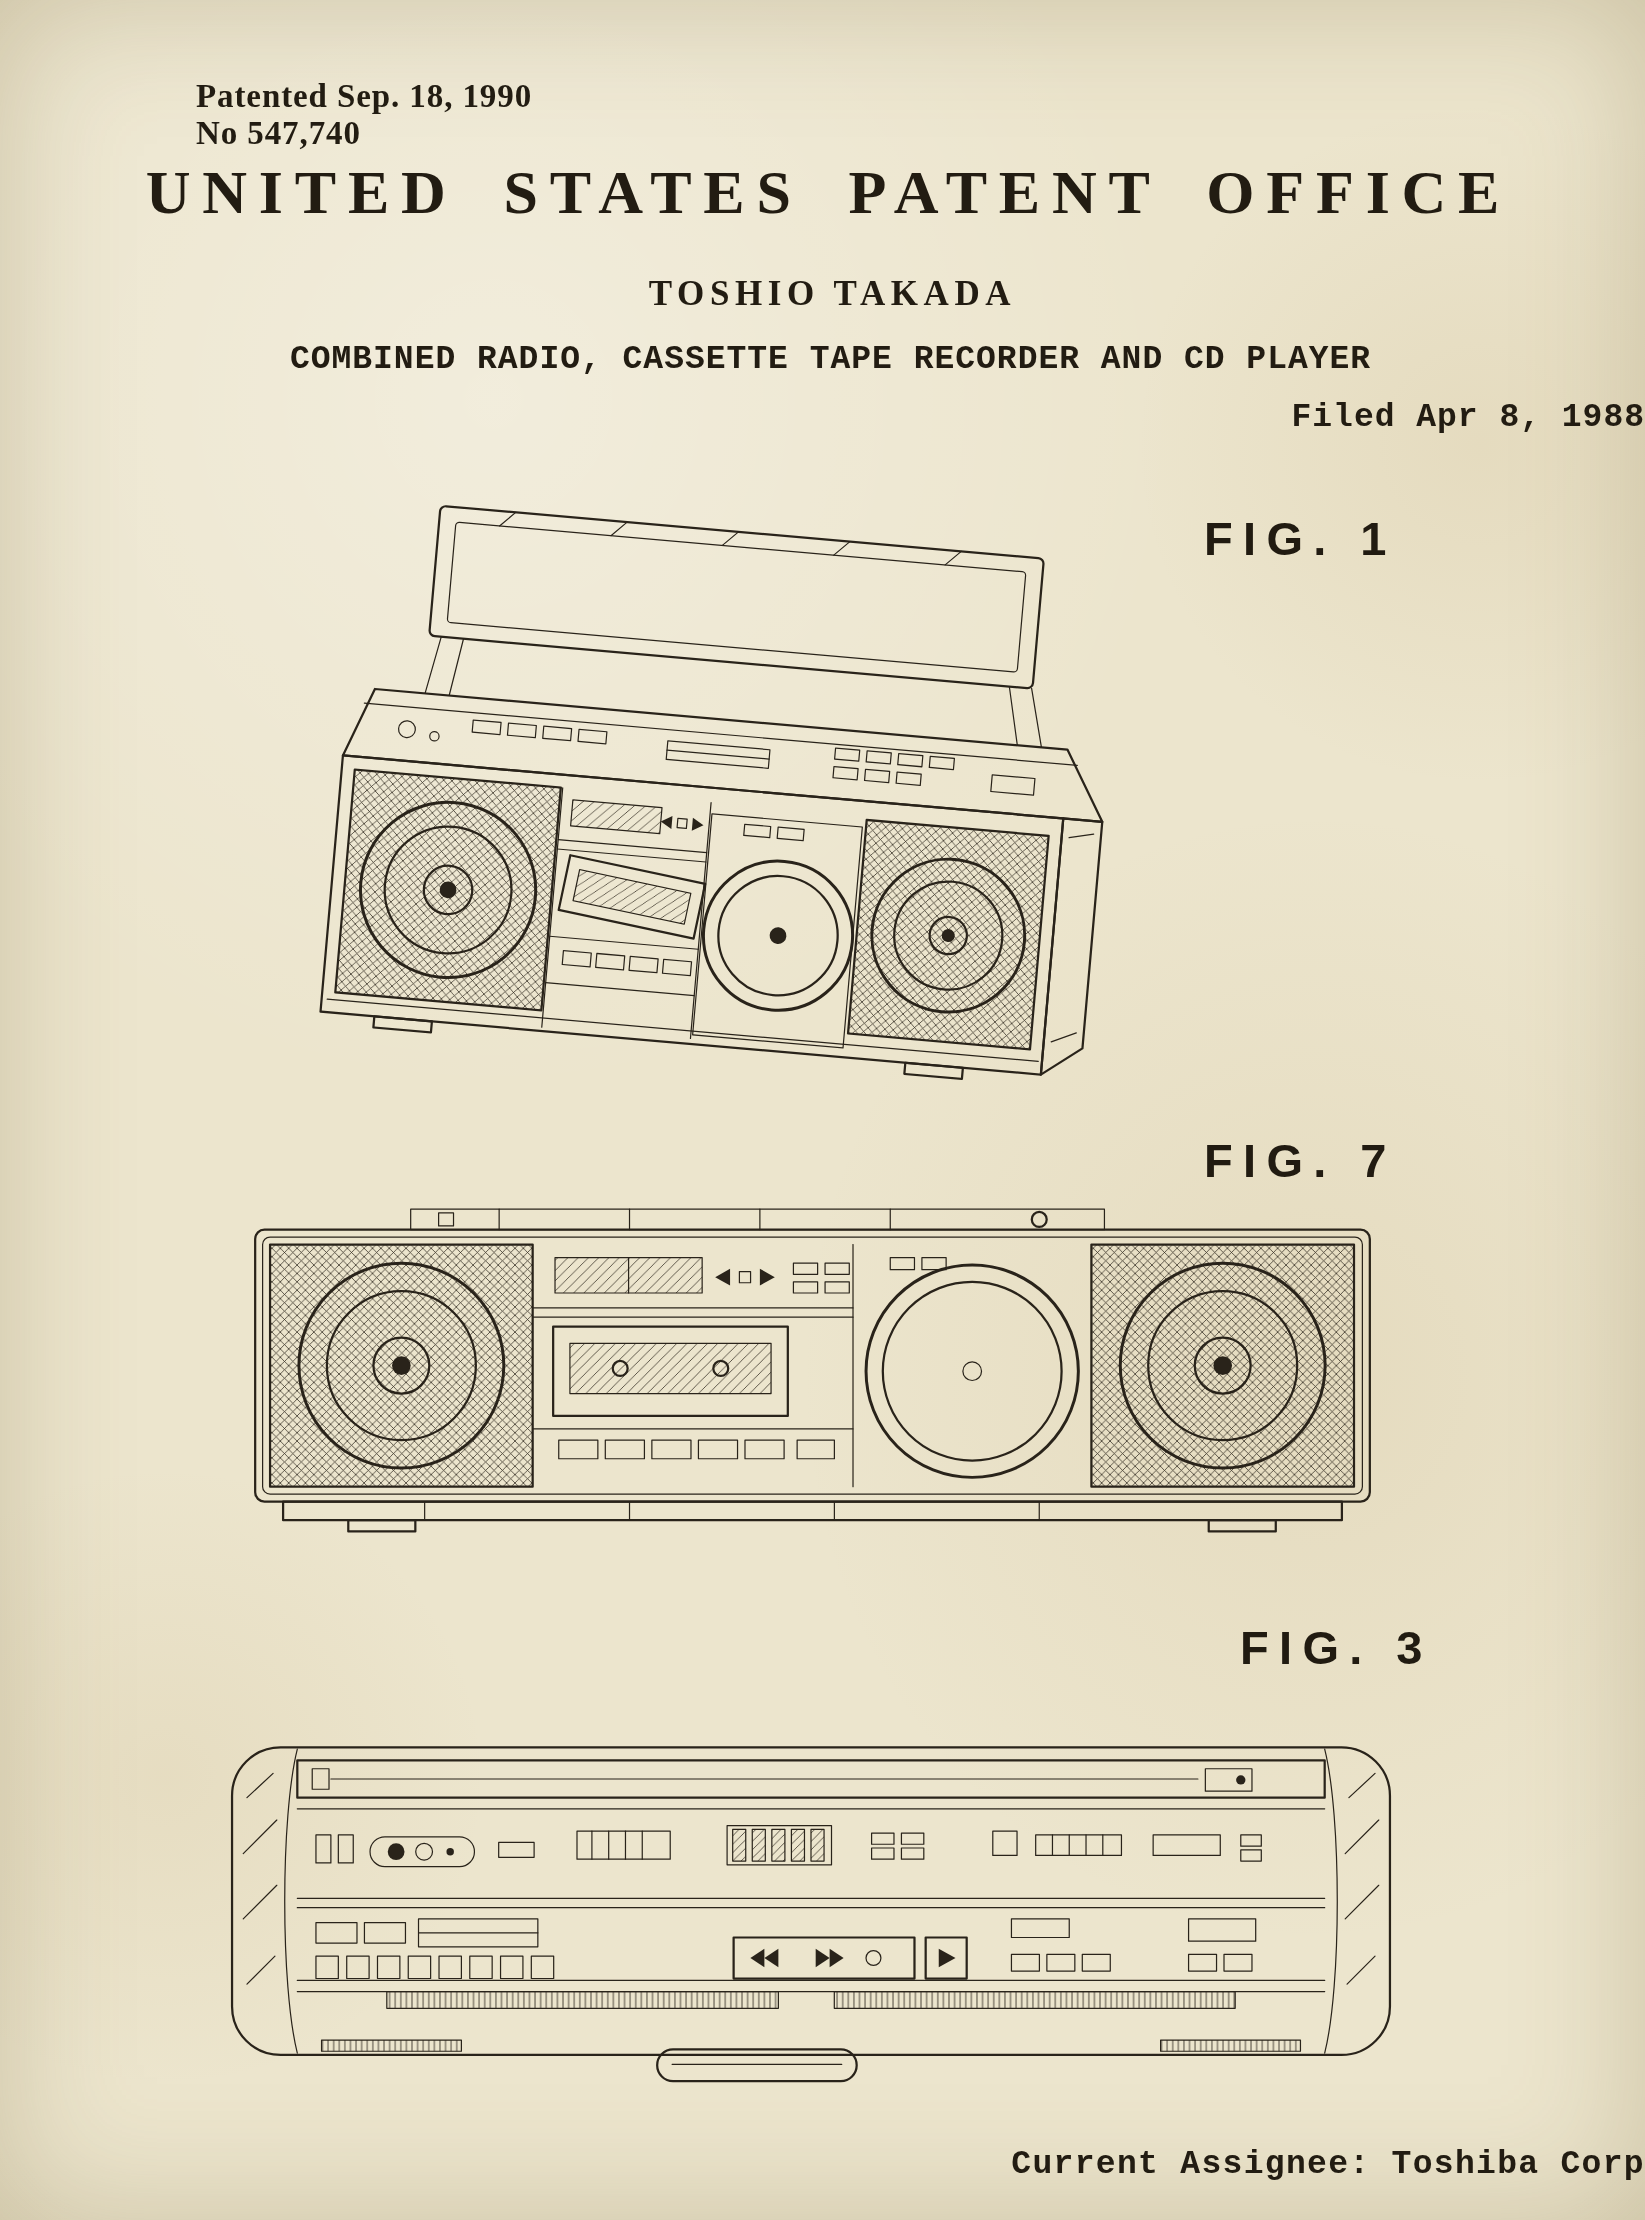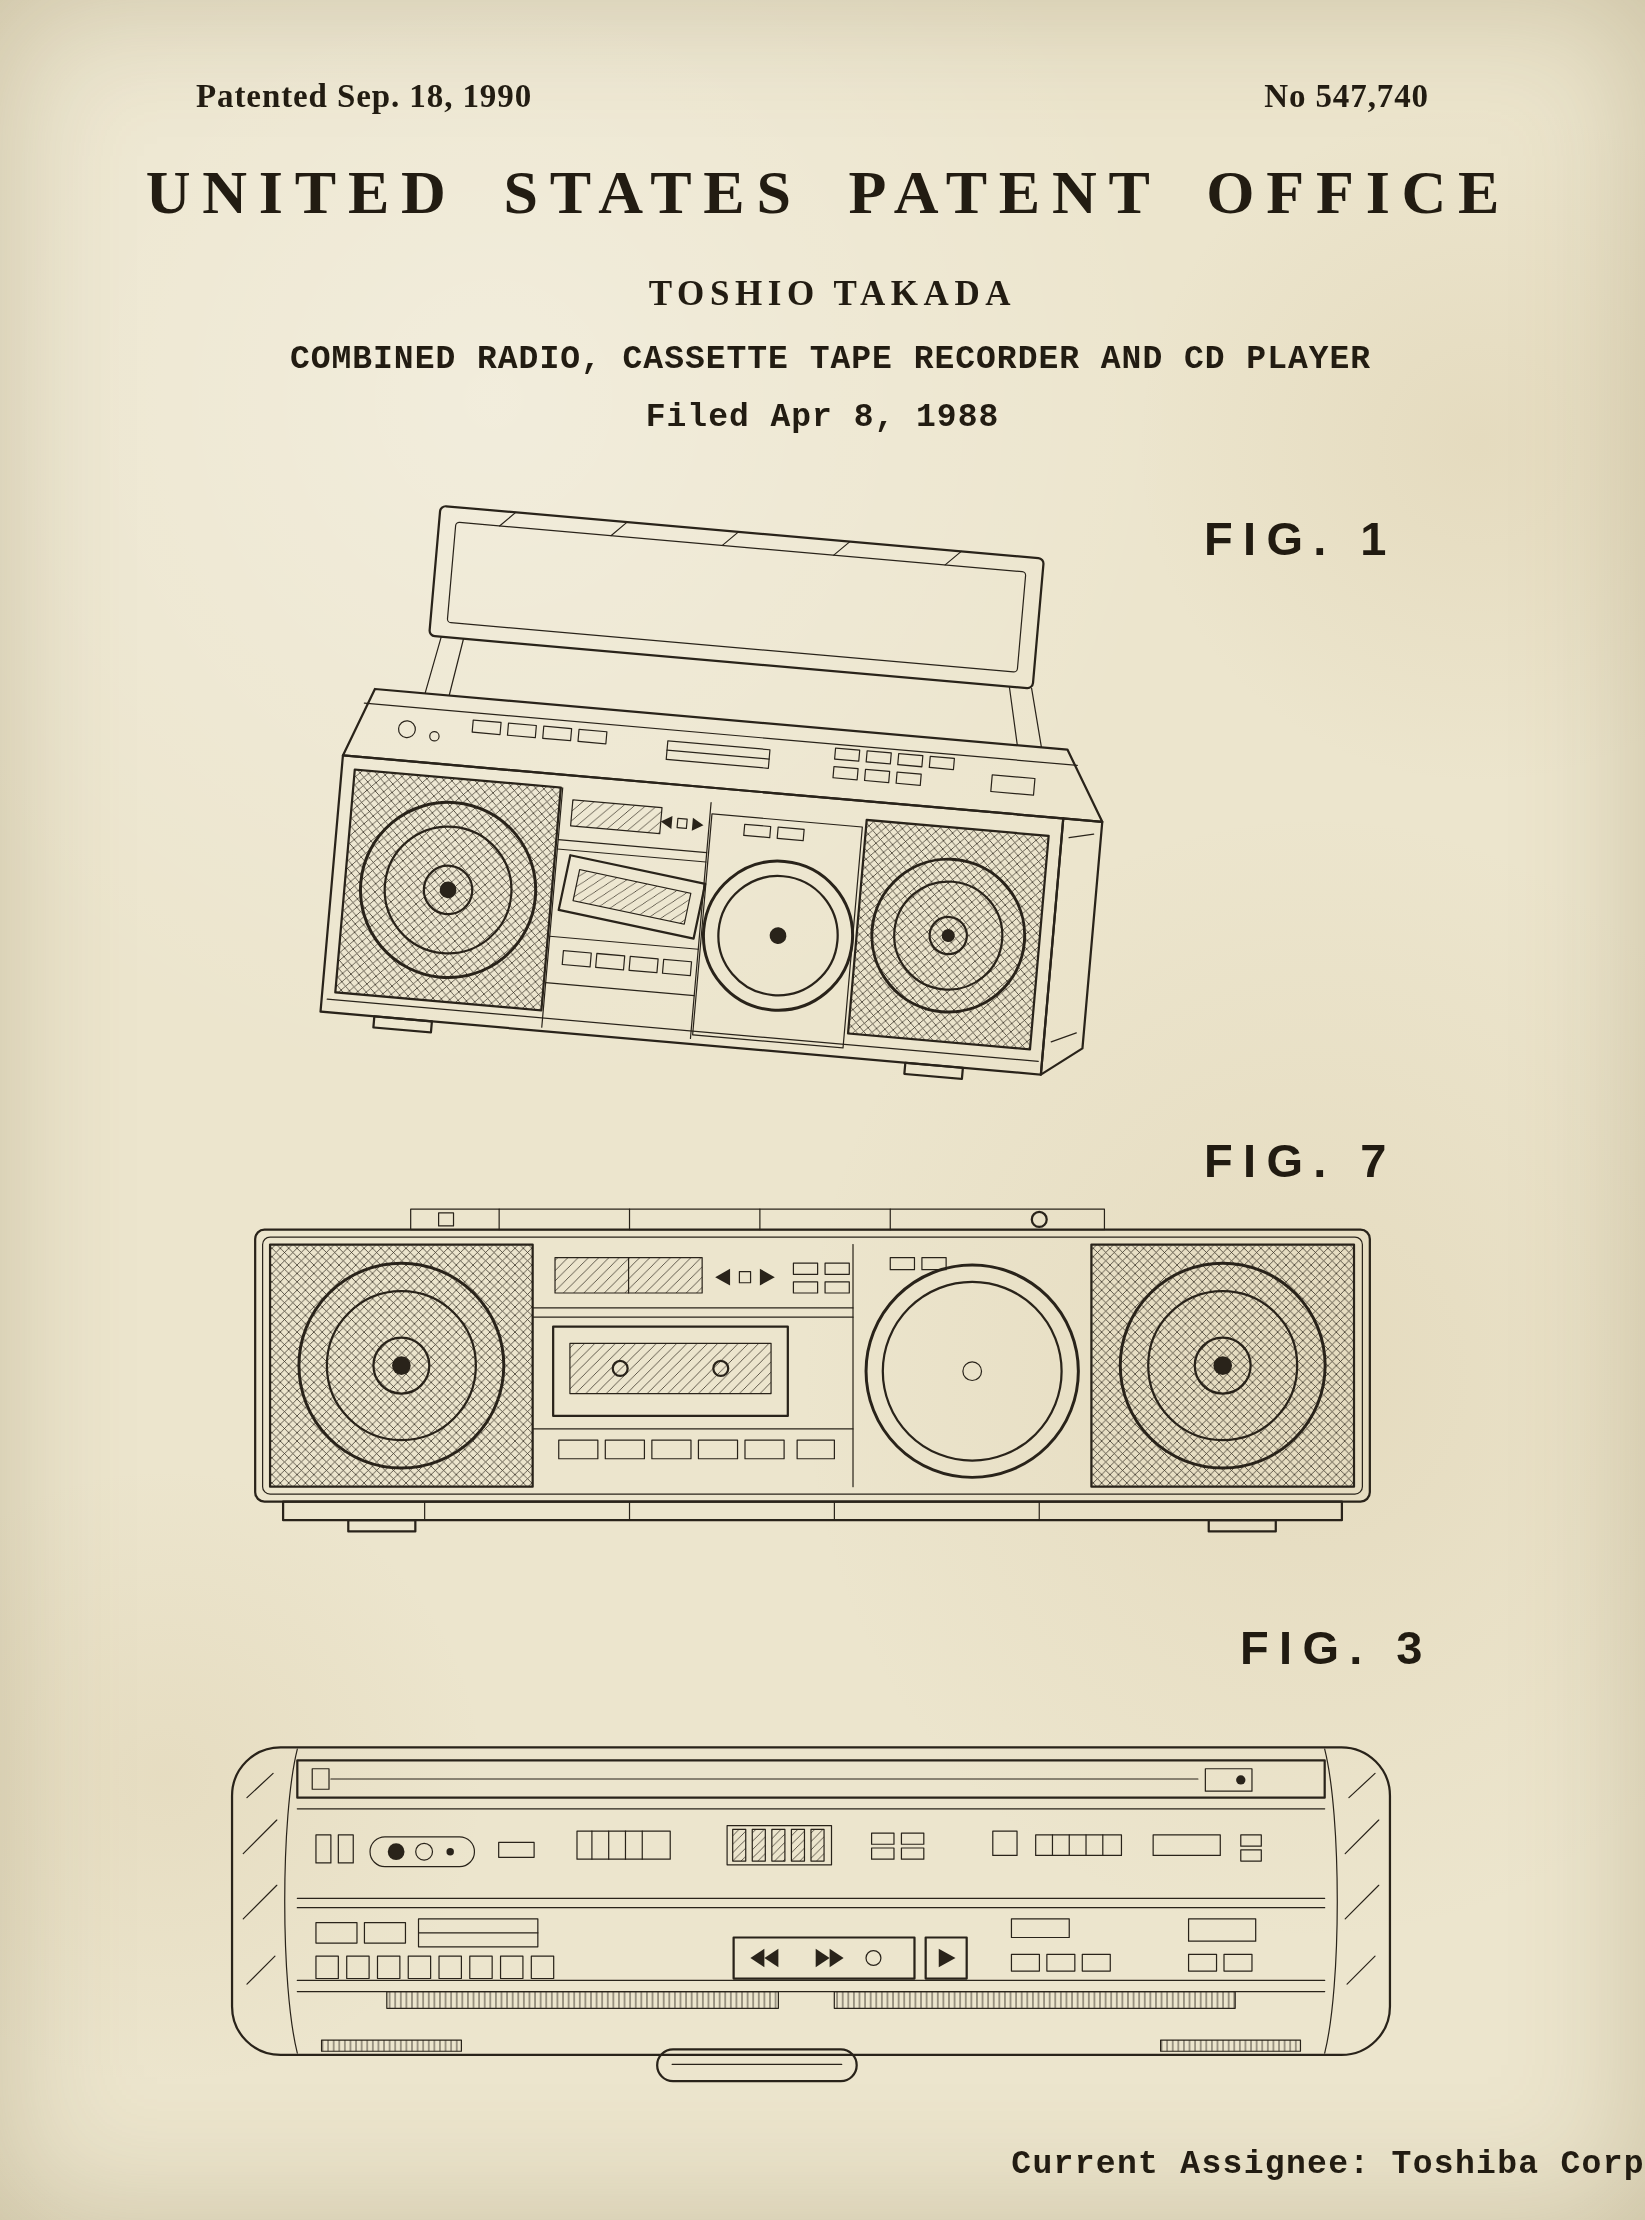--- a/index.html
+++ b/index.html
@@ -9,30 +9,30 @@
       radial-gradient(60% 45% at 30% 18%, rgba(255,255,255,0.30), rgba(255,255,255,0) 70%),
       radial-gradient(42% 34% at 80% 62%, rgba(176,146,88,0.12), rgba(176,146,88,0) 75%),
       radial-gradient(30% 22% at 90% 20%, rgba(176,146,88,0.12), rgba(176,146,88,0) 70%),
       radial-gradient(28% 20% at 10% 80%, rgba(176,146,88,0.10), rgba(176,146,88,0) 70%),
       radial-gradient(140% 120% at 50% 46%, #ece5cd 55%, #e3d9ba 84%, #d4c79e 100%);
     background-color:#e9e1c7;
     box-shadow: inset 0 0 131px rgba(120,100,55,0.28);
     font-family:"Liberation Serif", serif;
     color:#221c12;
   }
-  .header-row{position:absolute;left:196px;right:216px;top:78px;display:flex;justify-content:space-between;
-    font-size:33px;font-weight:700;letter-spacing:0.9px;}
+  .header-row{position:absolute;left:196px;right:200px;top:78px;display:flex;justify-content:flex-end;
+    font-size:33px;font-weight:700;letter-spacing:0.9px;flex-direction:column;}
   .office-title{position:absolute;left:12px;right:0;top:157px;text-align:center;
     font-size:62px;font-weight:700;letter-spacing:0.19em;word-spacing:0.30em;}
   .inventor{position:absolute;left:0;right:0;top:274px;text-align:center;
     font-size:35px;font-weight:700;letter-spacing:0.16em;padding-left:20px;}
   .mono{font-family:"Liberation Mono", monospace;}
   .invention{position:absolute;left:16px;right:0;top:341px;text-align:center;
     font-size:33px;font-weight:700;letter-spacing:0.03em;}
-  .filed{position:absolute;left:0;right:0;top:399px;text-align:center;
+  .filed{position:absolute;left:0;right:0;top:399px;text-align:right;
     font-size:33px;font-weight:700;letter-spacing:0.03em;}
   .fig-label{position:absolute;font-family:"Liberation Sans", sans-serif;
     font-weight:700;font-size:47px;letter-spacing:0.22em;color:#211b11;}
   .assignee{position:absolute;left:0;right:0;top:2146px;text-align:right;
     font-size:33px;font-weight:700;letter-spacing:0.04em;}
   .fig-svg{position:absolute;}
   
   .ln{fill:none;stroke:#29231a;stroke-width:2.4;stroke-linejoin:round;stroke-linecap:round;}
   .fine{fill:none;stroke:#29231a;stroke-width:1.3;stroke-linejoin:round;stroke-linecap:round;}
   .heavy{fill:none;stroke:#29231a;stroke-width:3.2;}

